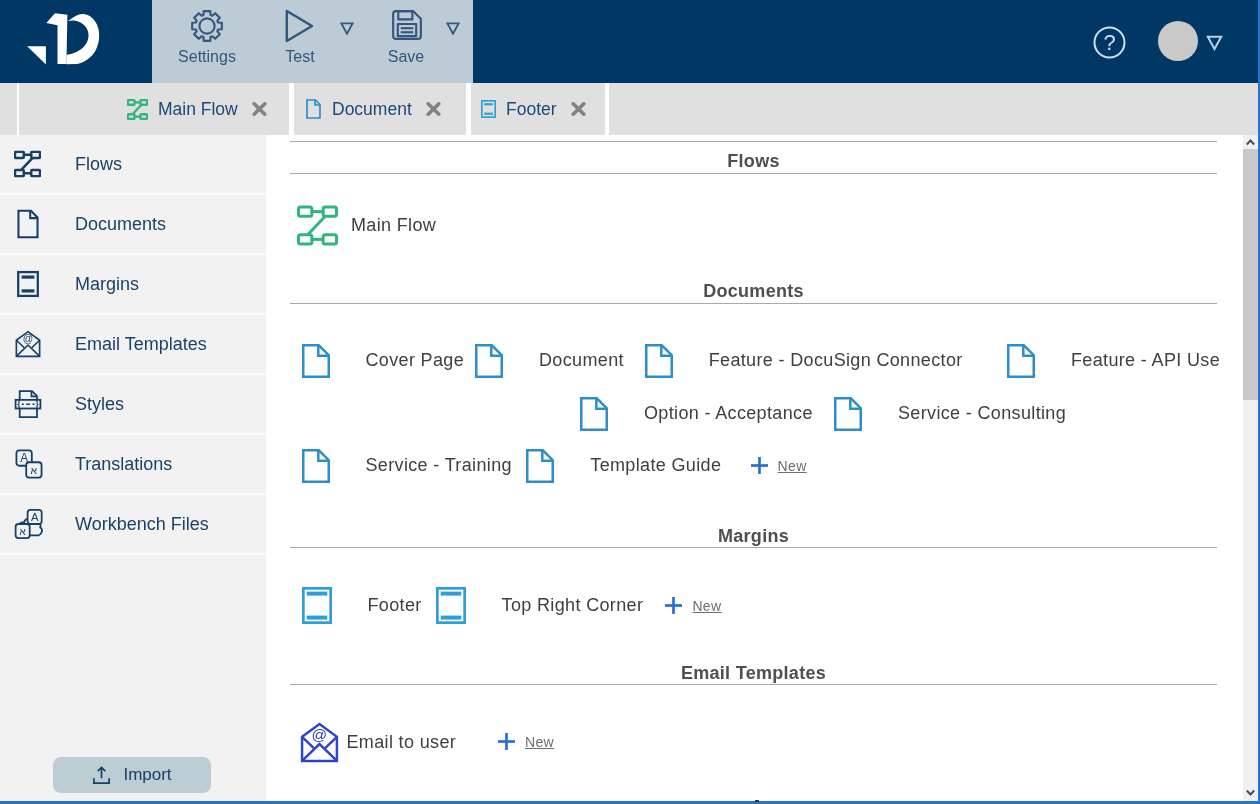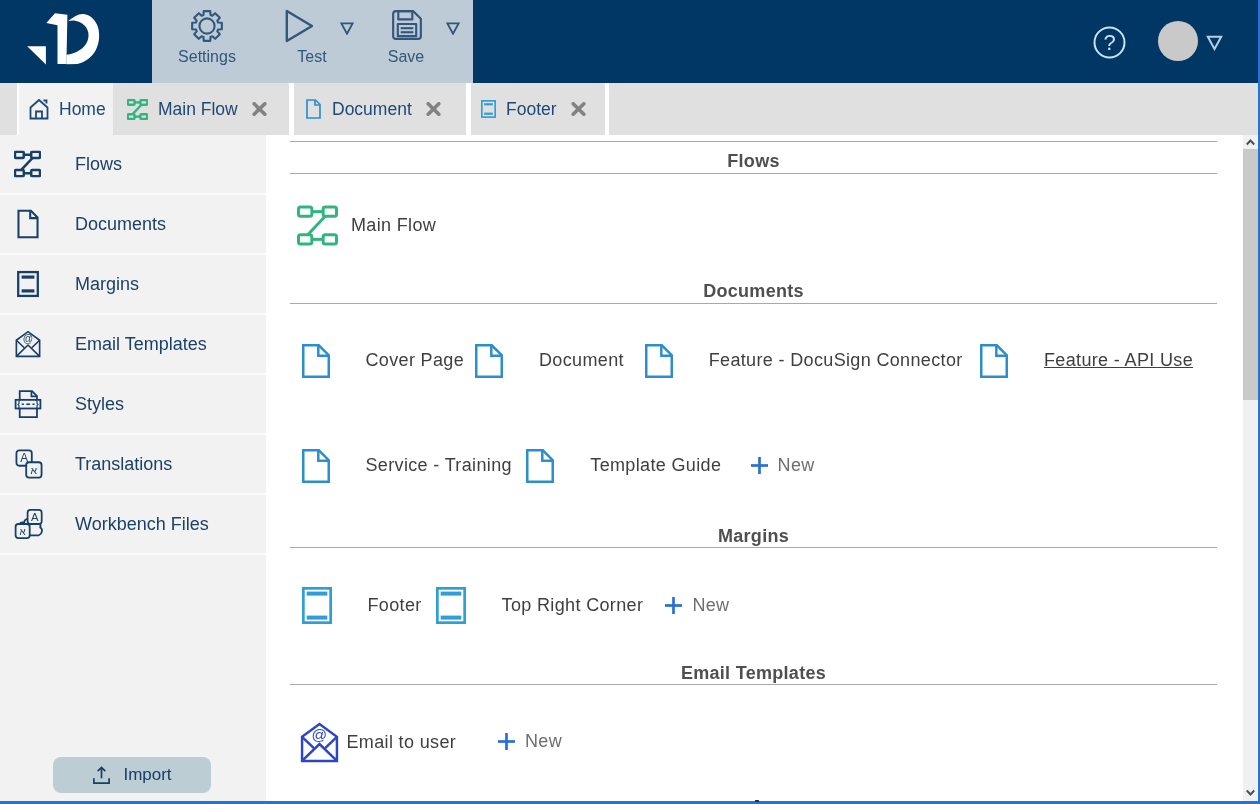--- a/index.html
+++ b/index.html
@@ -17,21 +17,21 @@
   .srow{position:absolute;left:0;width:266px;height:58px;border-bottom:2px solid #fafafa;}
   .srow .slbl{position:absolute;left:75px;top:50%;transform:translateY(-50%);font-size:18px;color:#1c4166;}
   .sic{position:absolute;top:50%;transform:translateY(-50%);}
   
   #content{left:266px;top:135px;width:977px;height:669px;background:#fff;}
   .hdr{position:absolute;left:0;width:975px;text-align:center;font-size:18px;font-weight:bold;color:#4f4f4f;letter-spacing:0.3px;}
   .divl{position:absolute;left:24px;width:927px;height:0;border-top:1px solid #a9a9a9;}
   .item{position:absolute;display:flex;align-items:center;font-size:18px;color:#3f3f3f;letter-spacing:0.35px;}
   .item .itxt{margin-left:36px;}
   .plusic{display:block;}
-  .newt{color:#6e6e6e;font-size:18px;margin-left:9px;}
+  .newt{color:#6e6e6e;font-size:14px;margin-left:9px;text-decoration:underline;}
   .dic{width:28px;height:34px;color:#2e8ecb;}
   .mic{width:30px;height:37px;color:#2d9fd6;}
   .eic{width:39px;height:41px;color:#2c46c5;}
   
   #sbar{left:1243px;top:135px;width:15px;height:669px;background:#f0f0f0;}
   #sthumb{position:absolute;left:0px;top:14px;width:15px;height:251px;background:#c9c9c9;}
   
   #redge{left:1258px;top:0;width:2px;height:804px;background:#2575d0;}
   #bedge{left:0;top:801px;width:1260px;height:3px;background:#2575d0;}
 </style></head>
@@ -69,21 +69,21 @@
 
   <svg class="abs" style="left:39px;top:10px" width="32" height="32" viewBox="0 0 32 32" fill="none" stroke="#33567c" stroke-width="2.1">
       <path stroke-linejoin="round" d="M12.51,4.94 L12.71,1.16 L19.29,1.16 L19.49,4.94 L21.36,5.71 L24.17,3.18 L28.82,7.83 L26.29,10.64 L27.06,12.51 L30.84,12.71 L30.84,19.29 L27.06,19.49 L26.29,21.36 L28.82,24.17 L24.17,28.82 L21.36,26.29 L19.49,27.06 L19.29,30.84 L12.71,30.84 L12.51,27.06 L10.64,26.29 L7.83,28.82 L3.18,24.17 L5.71,21.36 L4.94,19.49 L1.16,19.29 L1.16,12.71 L4.94,12.51 L5.71,10.64 L3.18,7.83 L7.83,3.18 L10.64,5.71 Z"></path>
       <circle cx="16" cy="16" r="7.6"></circle>
   </svg>
   <div class="tool" style="left:0px;top:48px;width:110px;">Settings</div>
 
   <svg class="abs" style="left:133px;top:9px" width="29" height="34" viewBox="0 0 29 34" fill="none" stroke="#33567c" stroke-width="2.4" stroke-linejoin="round">
       <path d="M1.8,2 L27,17 L1.8,32 Z"></path>
   </svg>
-  <div class="tool" style="left:116px;top:48px;width:88px;">Test</div>
+  <div class="tool" style="left:104px;top:48px;width:88px;">Test</div>
 
   <svg class="abs" style="left:188px;top:22px" width="14" height="13" viewBox="0 0 14 13" fill="none" stroke="#33567c" stroke-width="1.8">
       <path d="M1.4,1.4 L12.6,1.4 L7,11.8 Z"></path>
     </svg>
 
   <svg class="abs" style="left:240px;top:10px" width="30" height="30" viewBox="0 0 31 31" fill="none" stroke="#33567c" stroke-width="2.2" stroke-linejoin="round">
       <path d="M4,1.2 L22,1.2 L29.8,9 L29.8,27 Q29.8,29.8 27,29.8 L4,29.8 Q1.2,29.8 1.2,27 L1.2,4 Q1.2,1.2 4,1.2 Z"></path>
       <rect x="6.5" y="1.2" width="14.5" height="8.5"></rect>
       <rect x="6" y="14.5" width="19" height="12.5"></rect>
       <line x1="9" y1="18.8" x2="22" y2="18.8"></line>
@@ -99,28 +99,20 @@
 <svg class="abs" style="left:1093px;top:26px" width="33" height="33" viewBox="0 0 33 33">
   <circle cx="16.5" cy="16.5" r="15" fill="none" stroke="#cfe0ef" stroke-width="2"></circle>
   <text x="16.5" y="24.3" font-size="22" fill="#cfe0ef" text-anchor="middle" font-family="Liberation Sans">?</text>
 </svg>
 <div class="abs" style="left:1158px;top:21px;width:40px;height:40px;border-radius:50%;background:#c9c9c9;"></div>
 <svg class="abs" style="left:1206px;top:35px" width="17" height="16" viewBox="0 0 17 16" fill="none" stroke="#b9cfe3" stroke-width="2">
     <path d="M1.8,1.8 L15.2,1.8 L8.5,14 Z"></path>
   </svg>
 
 <div class="abs" id="tabbar">
-  <div class="tab" style="left:19px;width:94px;background:#f2f2f2;">
-    <svg style="margin-left:10px" width="20" height="22" viewBox="0 0 20 22" fill="none" stroke="#1d4976" stroke-width="1.8">
-      <path d="M1.5,9.5 L10,2 L18.5,9.5 L18.5,20.5 L1.5,20.5 Z"></path>
-      <path d="M7,20.5 L7,13.5 L13,13.5 L13,20.5"></path>
-      <path d="M14.5,2.5 L17.5,2.5 L17.5,5.5"></path>
-    </svg>
-    <span style="margin-left:10px">Home</span>
-  </div>
   <div class="tab" style="left:113px;width:176px;background:#e0e0e0;">
     <svg style="margin-left:14px" width="21" height="21" viewBox="2.55 4.55 39.9 38.9" fill="none" stroke="#2fb57d" stroke-width="4.4">
       <rect x="4" y="6" width="13" height="9" rx="2"></rect>
         <rect x="28" y="6" width="13" height="9" rx="2"></rect>
       <rect x="4" y="33" width="13" height="9" rx="2"></rect>
         <rect x="28" y="33" width="13" height="9" rx="2"></rect>
       <line x1="17" y1="10.5" x2="28" y2="10.5"></line>
         <line x1="17" y1="37.5" x2="28" y2="37.5"></line>
       <line x1="30" y1="15" x2="13" y2="33"></line>
     </svg>
@@ -276,25 +268,37 @@
         <use href="#docic"></use>
       </svg>
       <span class="itxt">Document</span>
     </div>
   <div class="item" style="left:378.7px;top:208.7px;">
       <svg class="dic">
         <use href="#docic"></use>
       </svg>
       <span class="itxt">Feature - DocuSign Connector</span>
     </div>
-  <div class="item" style="left:714px;top:208.7px;text-decoration:underline;">
+  <div class="item" style="left:741px;top:208.7px;">
       <svg class="dic">
         <use href="#docic"></use>
       </svg>
       <span class="itxt">Feature - API Use</span>
+    </div>
+  <div class="item" style="left:314px;top:261.5px;">
+      <svg class="dic">
+        <use href="#docic"></use>
+      </svg>
+      <span class="itxt">Option - Acceptance</span>
+    </div>
+  <div class="item" style="left:568px;top:261.5px;">
+      <svg class="dic">
+        <use href="#docic"></use>
+      </svg>
+      <span class="itxt">Service - Consulting</span>
     </div>
   <div class="item" style="left:35.5px;top:313.6px;text-align:right;">
       <svg class="dic">
         <use href="#docic"></use>
       </svg>
       <span class="itxt">Service - Training</span>
     </div>
   <div class="item" style="left:260.3px;top:313.6px;">
       <svg class="dic">
         <use href="#docic"></use>

